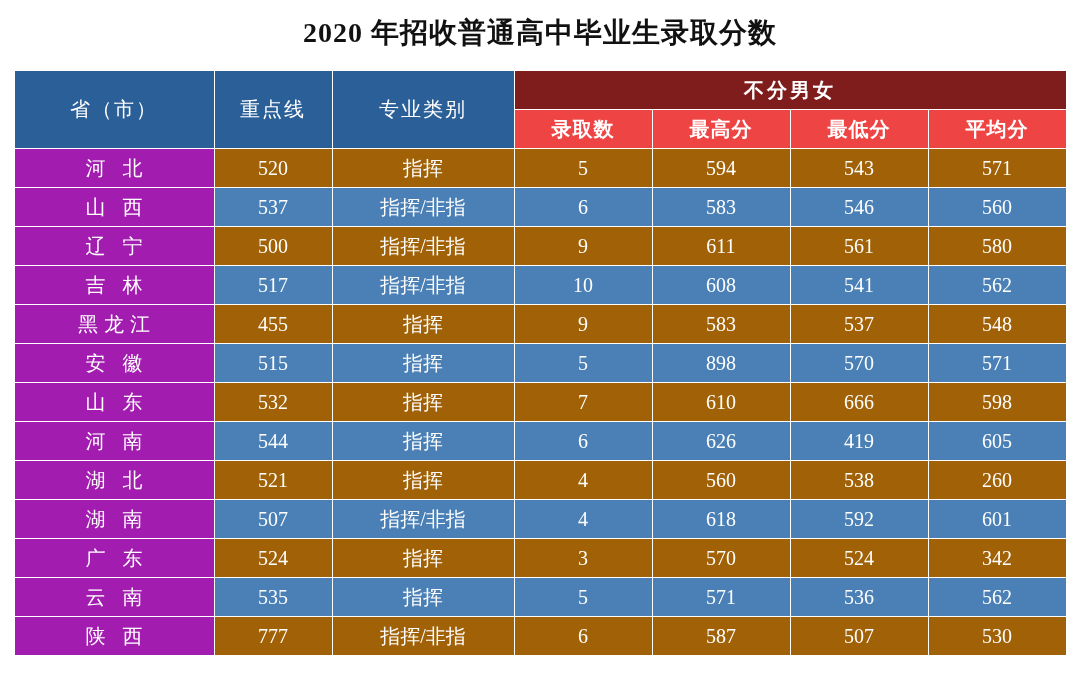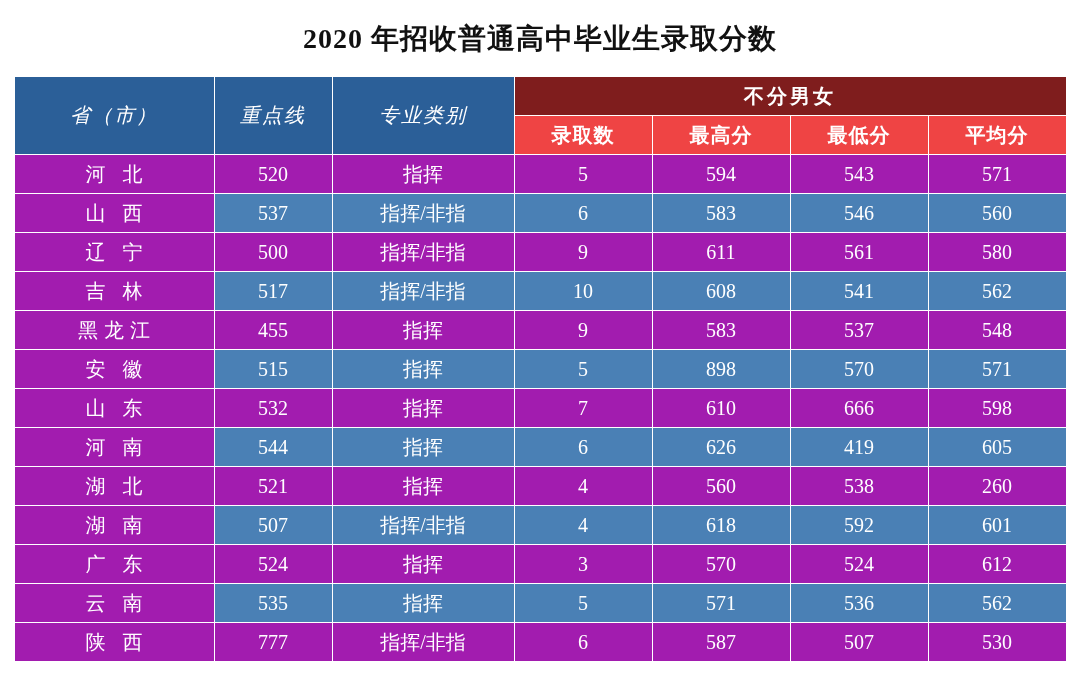--- a/index.html
+++ b/index.html
@@ -20,21 +20,21 @@
     position: relative;
     box-sizing: border-box;
   }
   .title {
     text-align: center;
     font-family: "Liberation Serif", serif;
     font-weight: bold;
     font-size: 28px;
     color: #111111;
     letter-spacing: 1px;
-    padding-top: 20px;
+    padding-top: 14px;
     padding-bottom: 18px;
     white-space: nowrap;
   }
   table.score-table {
     border-collapse: collapse;
     width: 1052px;
     margin: 0 auto;
     table-layout: fixed;
   }
   table.score-table td, table.score-table th {
@@ -46,21 +46,20 @@
     font-size: 20px;
     padding: 0;
     height: 38px;
   }
   
   .hdr {
     background: #2b5f98;
     font-size: 22px;
     font-weight: normal;
     letter-spacing: 2px;
-    font-style: italic;
   }
   .hdr-group {
     background: #7f1d1d;
     font-size: 22px;
     letter-spacing: 3px;
     height: 36px;
   }
   .hdr-sub {
     background: #ef4444;
     font-size: 21px;
@@ -70,21 +69,21 @@
   
   .prov {
     background: #a21caf;
     color: #ffffff;
     font-size: 21px;
     letter-spacing: 6px;
     text-indent: 6px;
   }
   
   .row-a td.data {
-    background: #a21caf;
+    background: #a16207;
   }
   .row-b td.data {
     background: #4a80b5;
   }
   .data {
     color: #ffffff;
     font-size: 20px;
   }
   .col-prov { width: 200px; }
   .col-line { width: 118px; }
@@ -216,21 +215,21 @@
         <td class="data">592</td>
         <td class="data">601</td>
       </tr>
       <tr class="row-a">
         <td class="prov">广  东</td>
         <td class="data">524</td>
         <td class="data">指挥</td>
         <td class="data">3</td>
         <td class="data">570</td>
         <td class="data">524</td>
-        <td class="data">612</td>
+        <td class="data">342</td>
       </tr>
       <tr class="row-b">
         <td class="prov">云  南</td>
         <td class="data">535</td>
         <td class="data">指挥</td>
         <td class="data">5</td>
         <td class="data">571</td>
         <td class="data">536</td>
         <td class="data">562</td>
       </tr>

